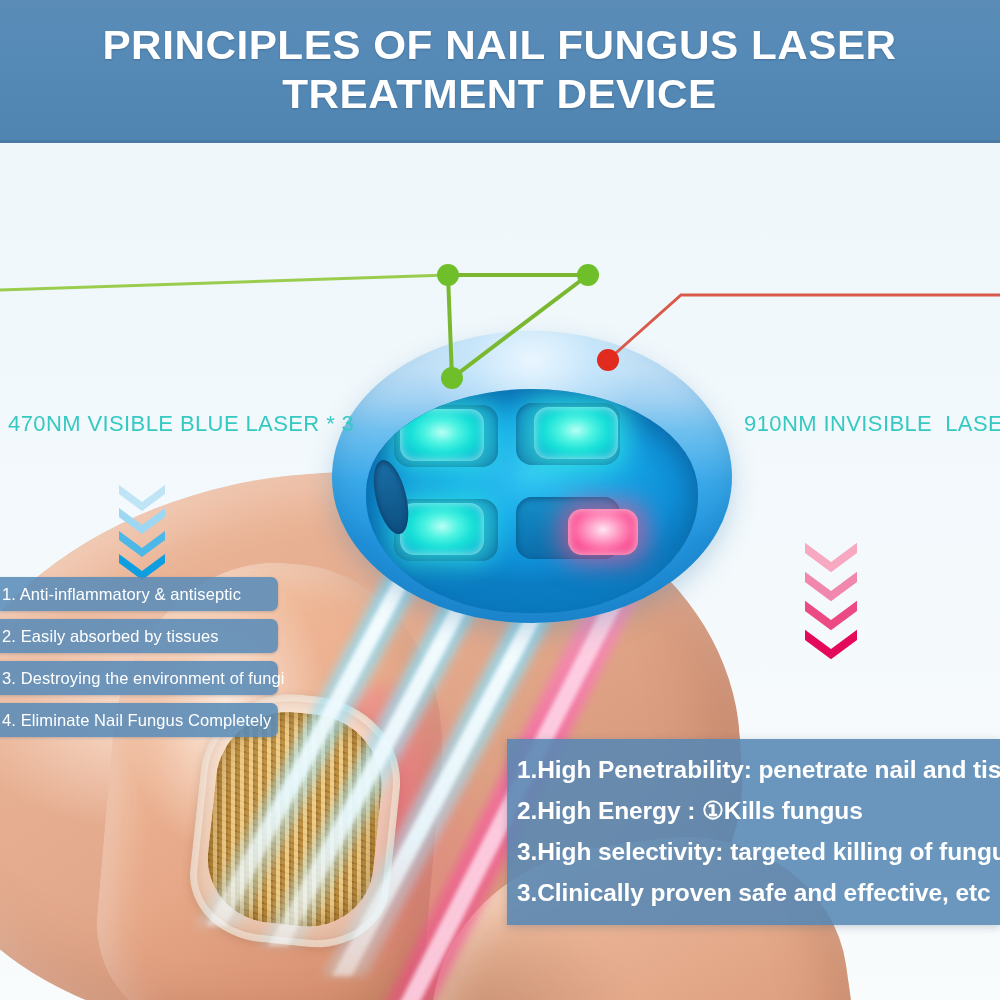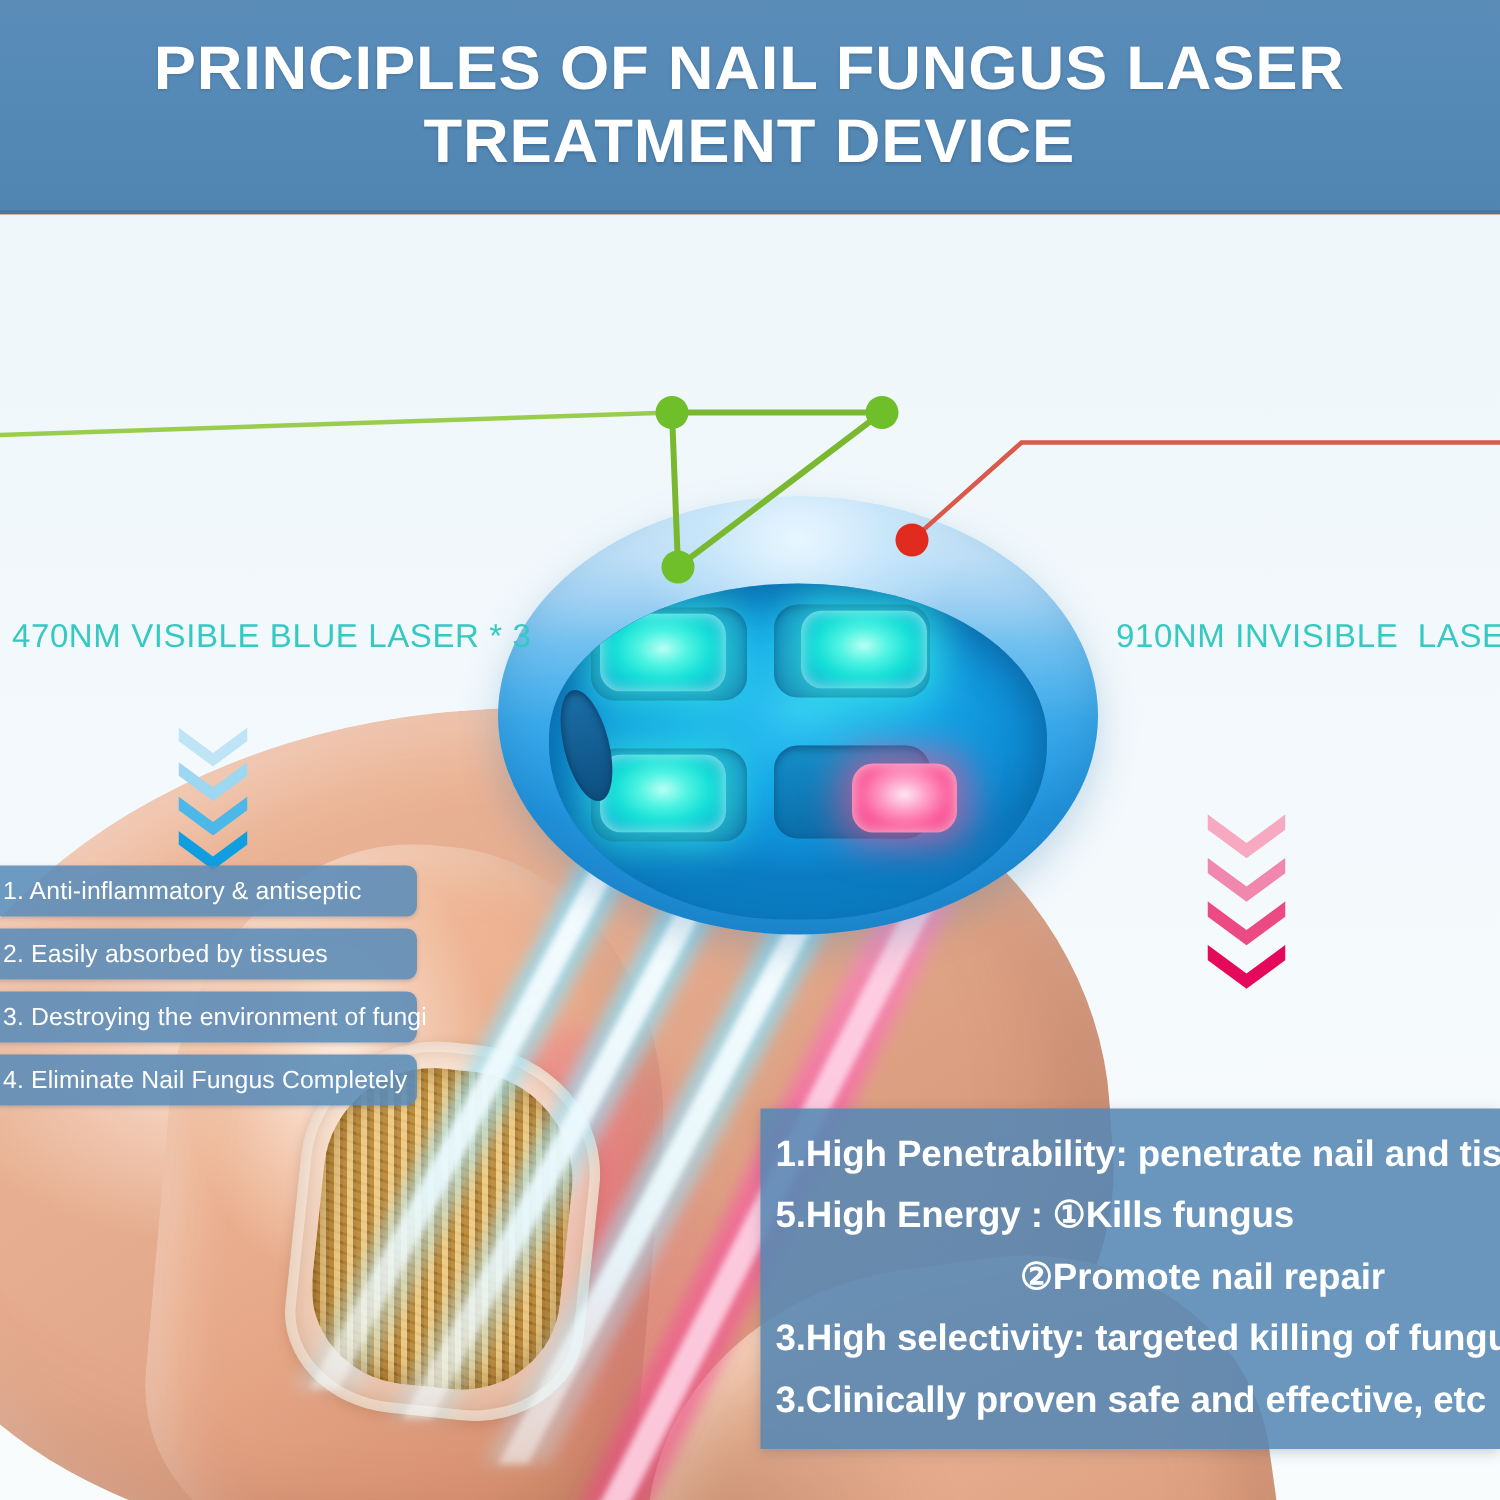--- a/index.html
+++ b/index.html
@@ -337,20 +337,19 @@
 
     <div id="benefits">
       <div class="benefit">1. Anti-inflammatory &amp; antiseptic</div>
       <div class="benefit">2. Easily absorbed by tissues</div>
       <div class="benefit">3. Destroying the environment of fungi</div>
       <div class="benefit">4. Eliminate Nail Fungus Completely</div>
     </div>
 
     <div id="features">
       <div class="feature">1.High Penetrability: penetrate nail and tissues</div>
-      <div class="feature">5.High Energy : ①Kills fungus</div>
-      <div class="feature indent">②Promote nail repair</div>
+      <div class="feature">2.High Energy : ①Kills fungus</div>
       <div class="feature">3.High selectivity: targeted killing of fungus</div>
       <div class="feature">3.Clinically proven safe and effective, etc</div>
     </div>
 
   </div>
 </div>
 
 </body></html>

